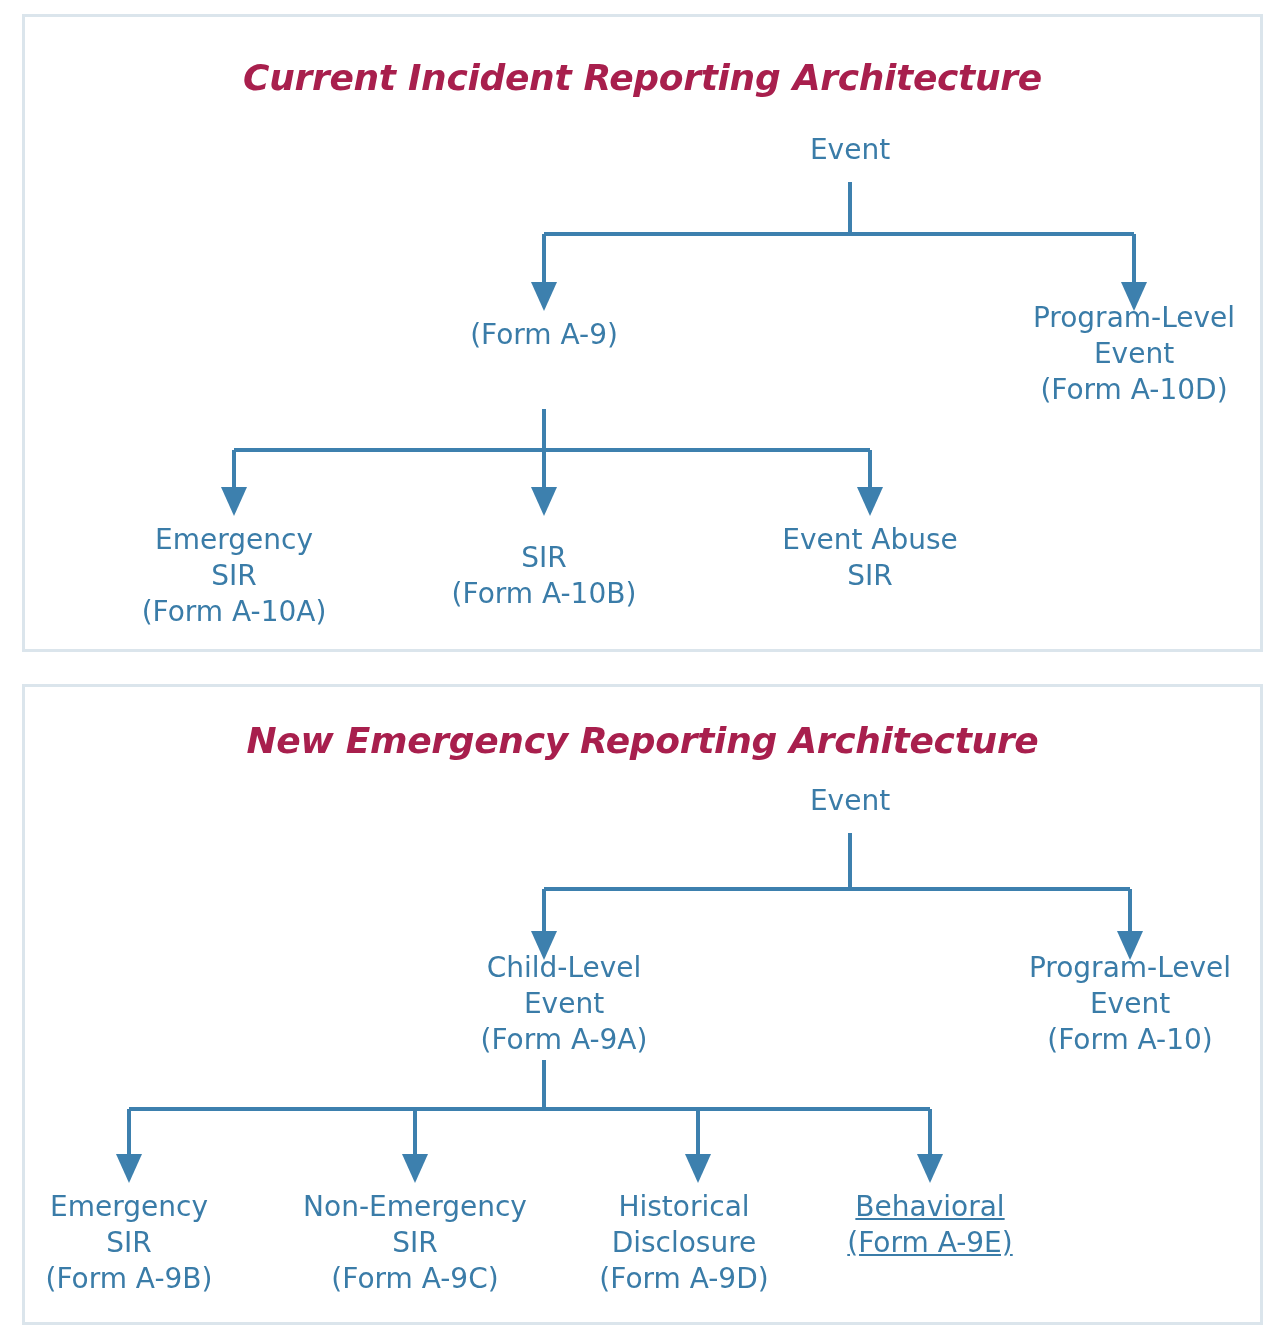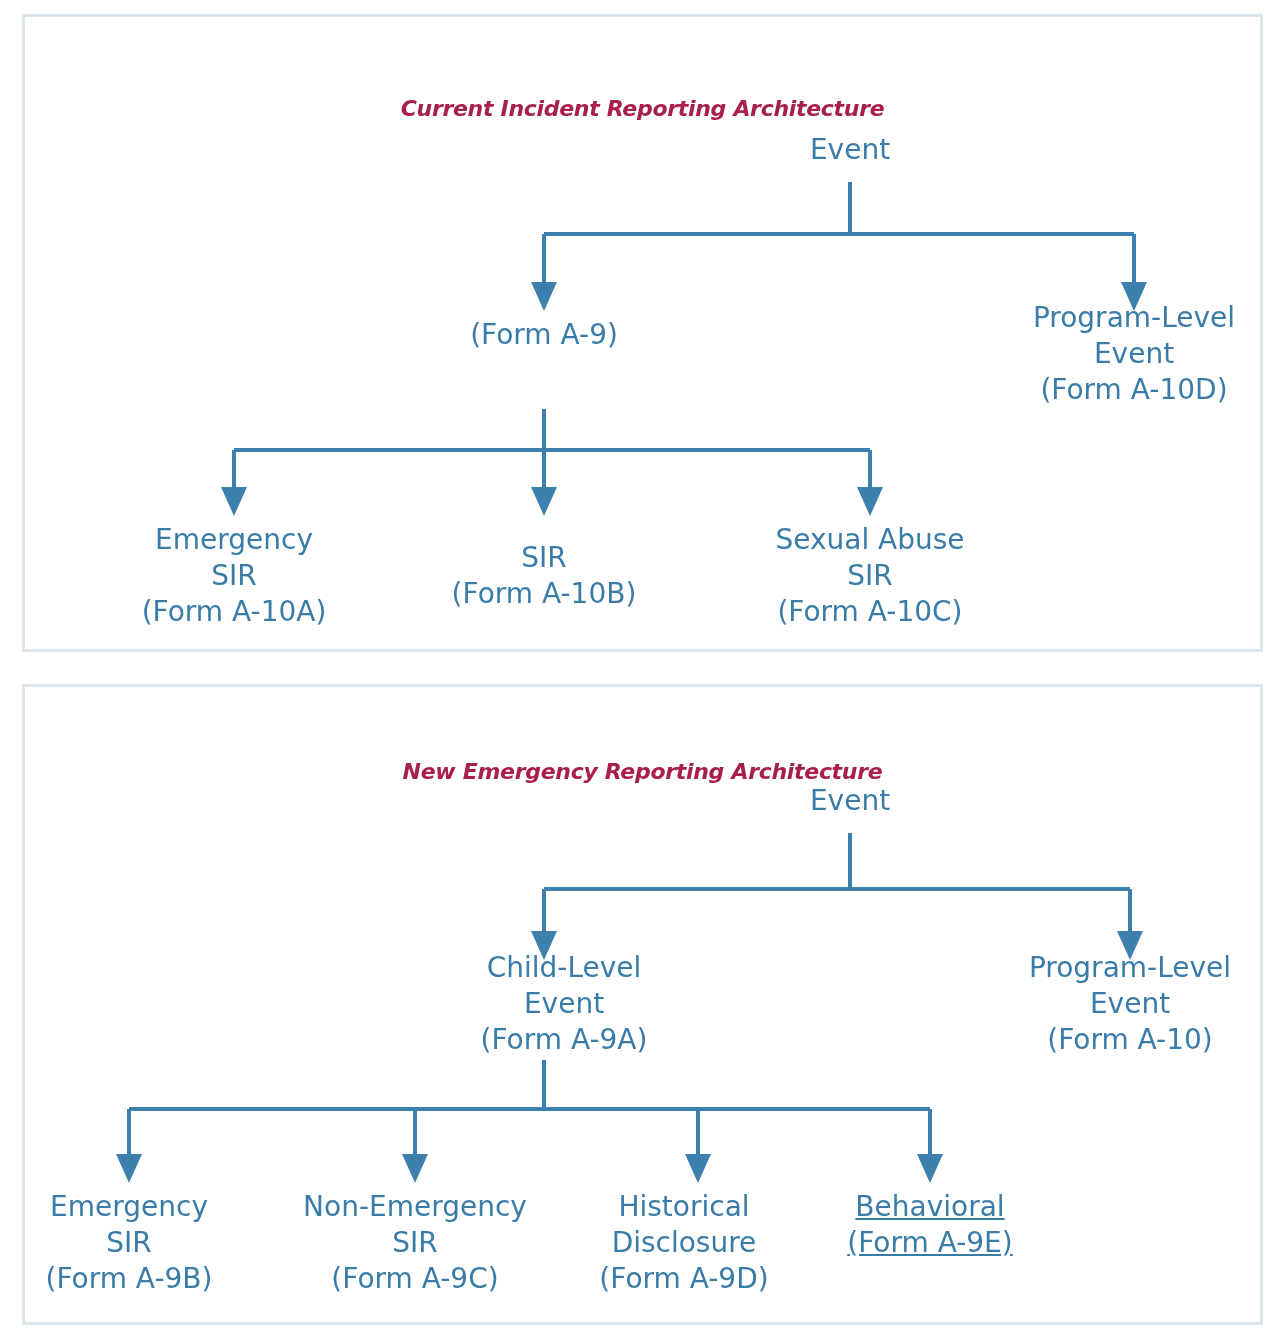--- a/index.html
+++ b/index.html
@@ -39,25 +39,24 @@
     height: 641px;
   }
   .panel-title {
     position: absolute;
     left: 0;
     width: 100%;
     text-align: center;
     font-family: "DejaVu Sans", sans-serif;
     font-weight: bold;
     font-style: italic;
-    font-size: 22px;
+    font-size: 36px;
     letter-spacing: -0.3px;
     color: #a81f4d;
     white-space: nowrap;
-    margin-top: 39px;
   }
   #title-current { top: 40px; }
   #title-new { top: 33px; }
 
   .node {
     position: absolute;
     text-align: center;
     color: #3a7ca8;
     font-family: "DejaVu Sans", sans-serif;
     font-size: 28px;
@@ -132,23 +131,22 @@
       <span class="ln">SIR</span>
       <span class="ln">(Form A-10A)</span>
     </div>
 
     <div class="node" style="left:399px; top:523px; width:240px;">
       <span class="ln">SIR</span>
       <span class="ln">(Form A-10B)</span>
     </div>
 
     <div class="node" style="left:725px; top:505px; width:240px;">
-      <span class="ln">Sexual Abuse</span>
-      <span class="ln">SIR</span>
-      <span class="ln">(Form A-10C)</span>
+      <span class="ln">Event Abuse</span>
+      <span class="ln">SIR</span>
     </div>
 
   </div>
 
   <div class="panel" id="panel-new">
 
     <div class="panel-title" id="title-new">New Emergency Reporting Architecture</div>
 
     <svg class="conn" viewBox="0 0 1235 635" preserveAspectRatio="none">
 

